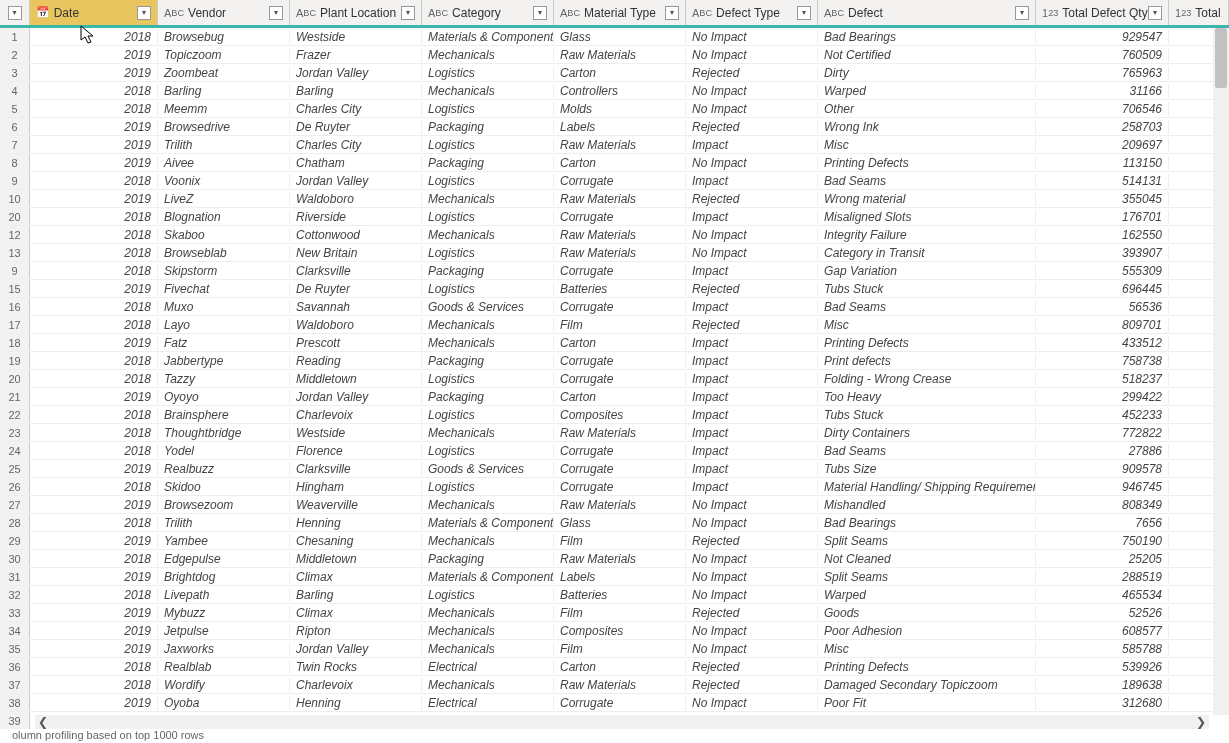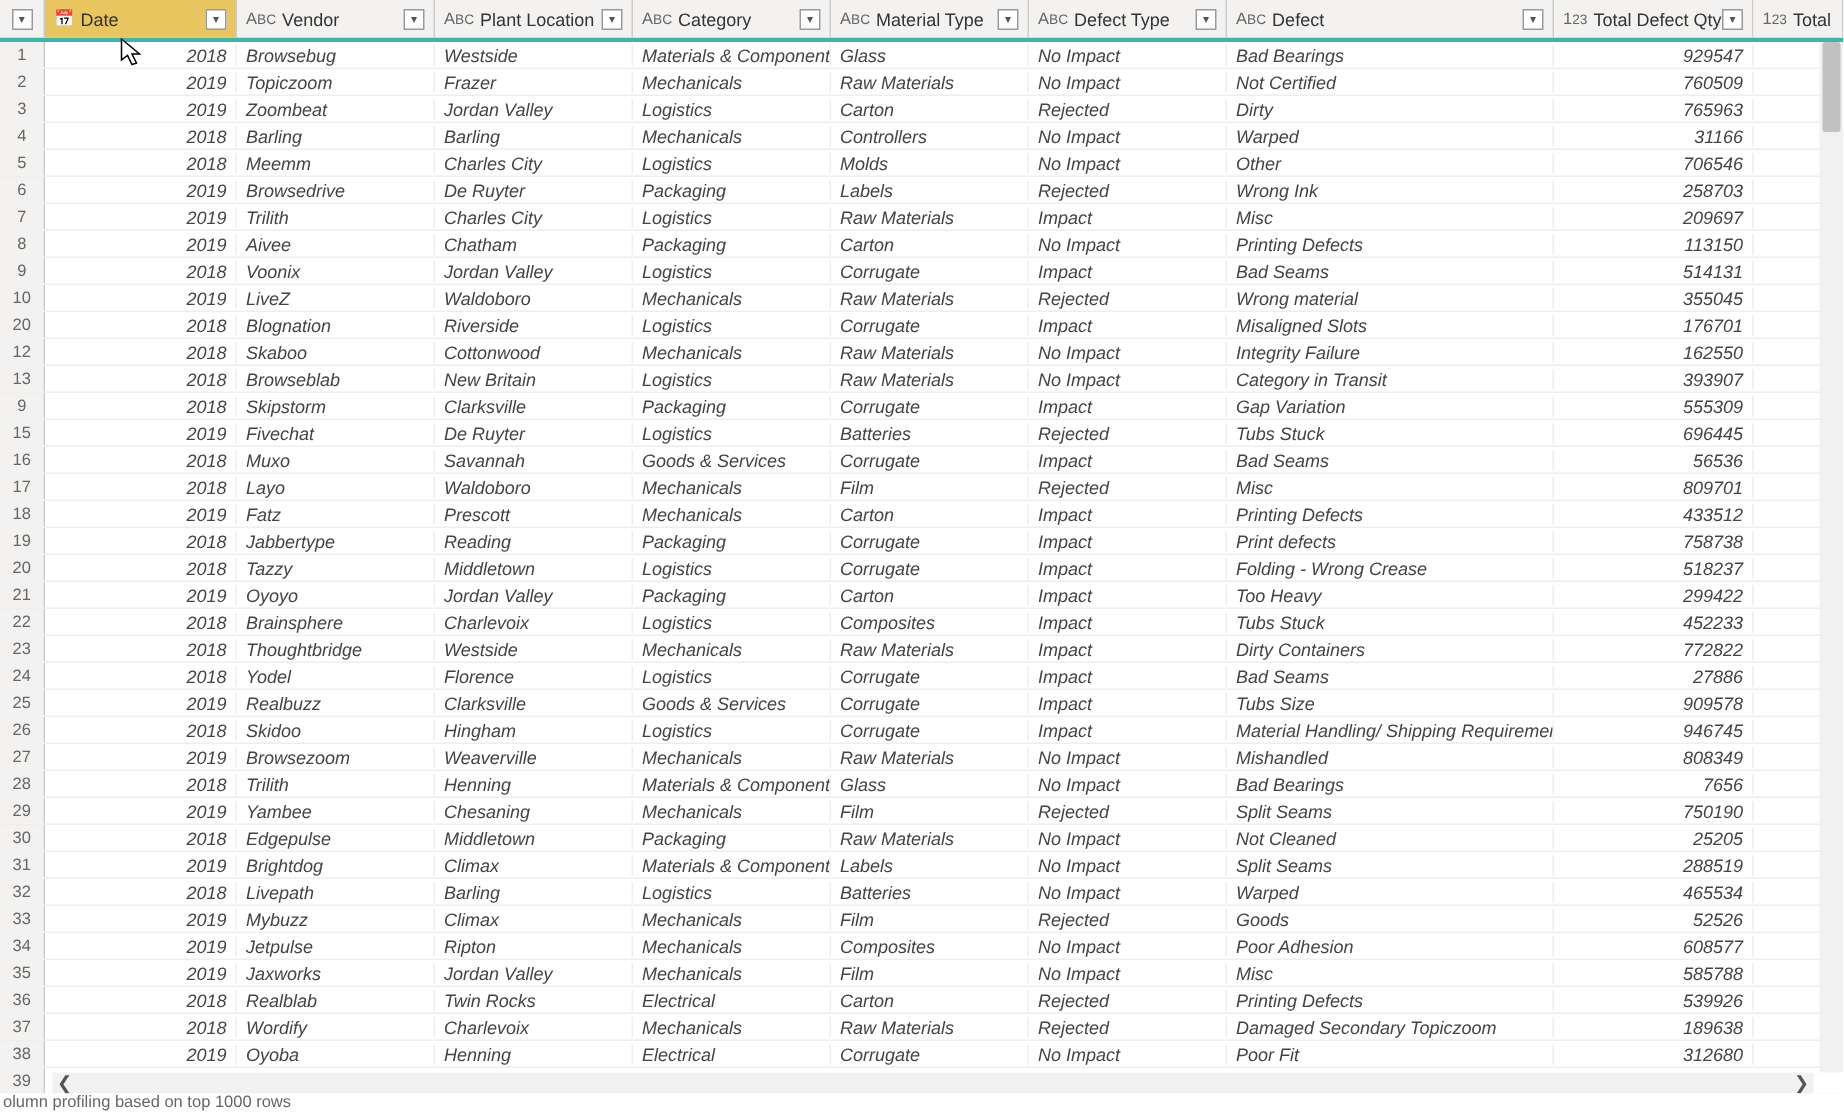--- a/index.html
+++ b/index.html
@@ -27,21 +27,21 @@
 .col-mat { width: 132px; }
 .col-deft { width: 132px; }
 .col-def { width: 218px; }
 .col-qty { width: 133px; }
 .col-dow { width: 60px; }
 .empty-row .cell { border-right: 1px solid #eee; }
 .scroll-h { position: absolute; bottom: 14px; left: 35px; right: 20px; height: 14px; background: #f1f1f1; display:flex; align-items:center; }
 .scroll-h .arrow { width:16px; height:14px; display:flex; align-items:center; justify-content:center; color:#555; cursor:pointer; }
 .scroll-v { position: absolute; top: 28px; right: 0; bottom: 28px; width: 16px; background: #f1f1f1; }
 .scroll-v .thumb { position:absolute; top:0; left:2px; right:2px; height:60px; background:#c1c1c1; border-radius:2px; }
-.status { position:absolute; bottom:0; left:0; right:0; height:14px; font-size:11px; color:#666; padding-left:2px; background:#fff; }
+.status { position:absolute; bottom:0; left:0; right:0; height:14px; font-size:11px; color:#666; padding-left:12px; background:#fff; }
 .cursor { position: absolute; top: 25px; left: 80px; pointer-events: none; }
 </style>
 </head>
 <body>
 <div class="viewport">
 
 <div class="grid">
 
   <div class="header-row">
     <div class="rownum-hdr">

